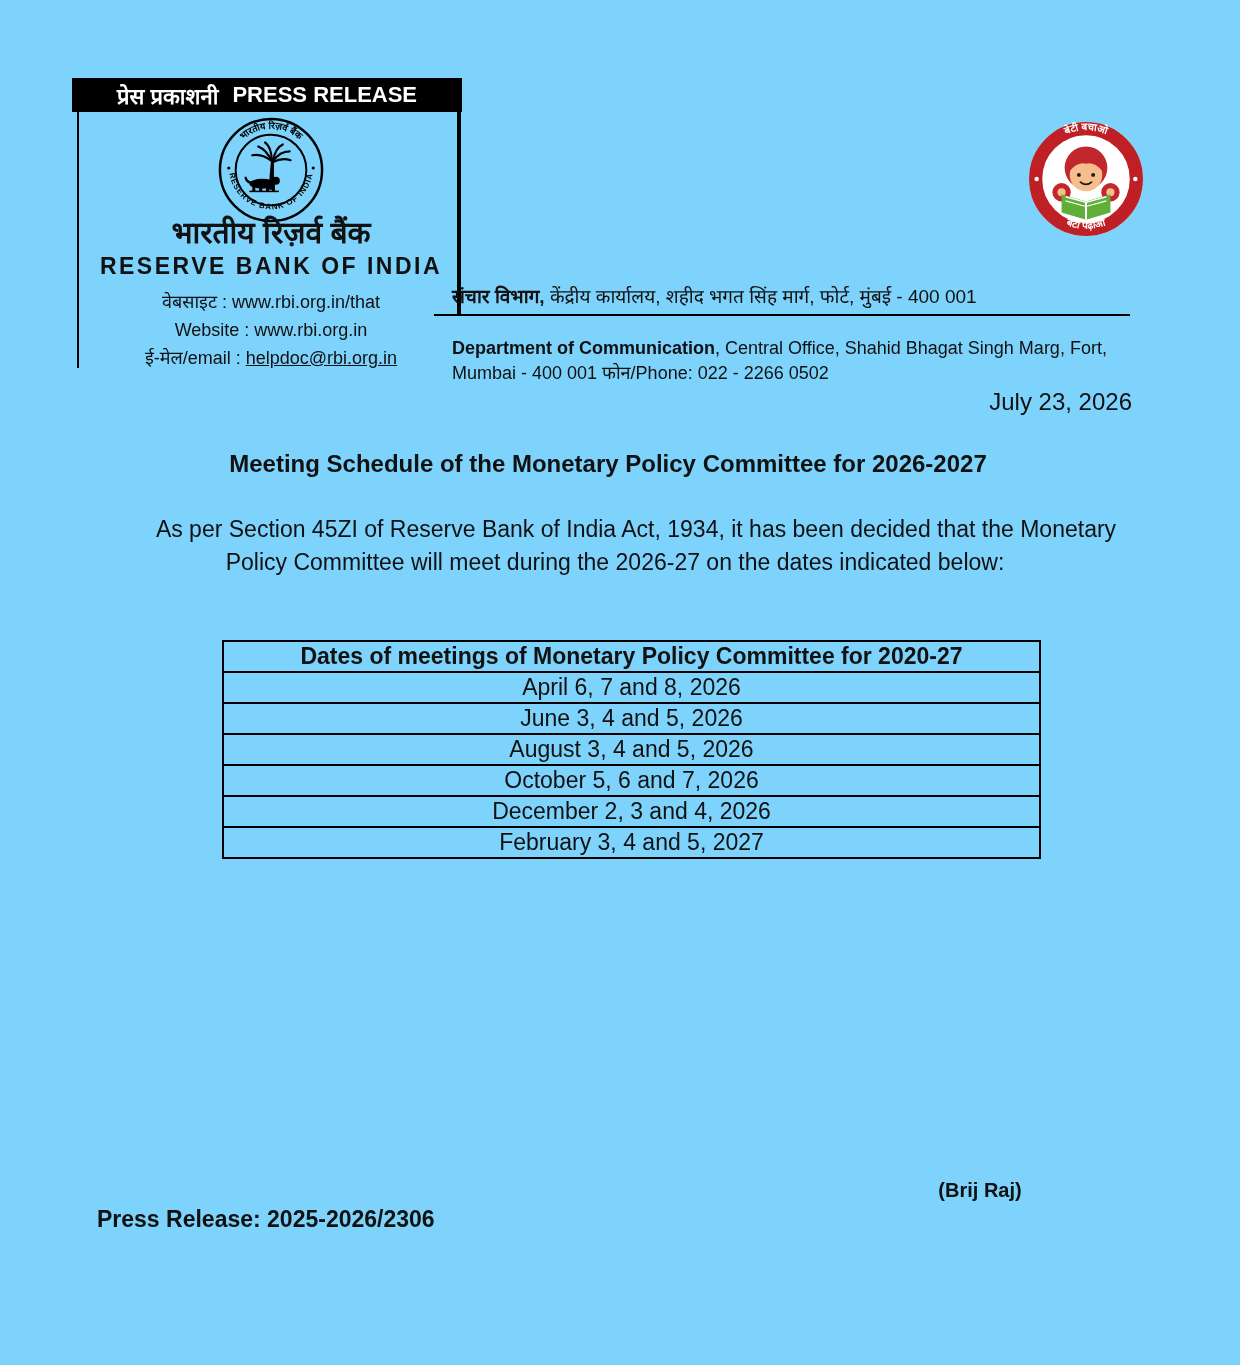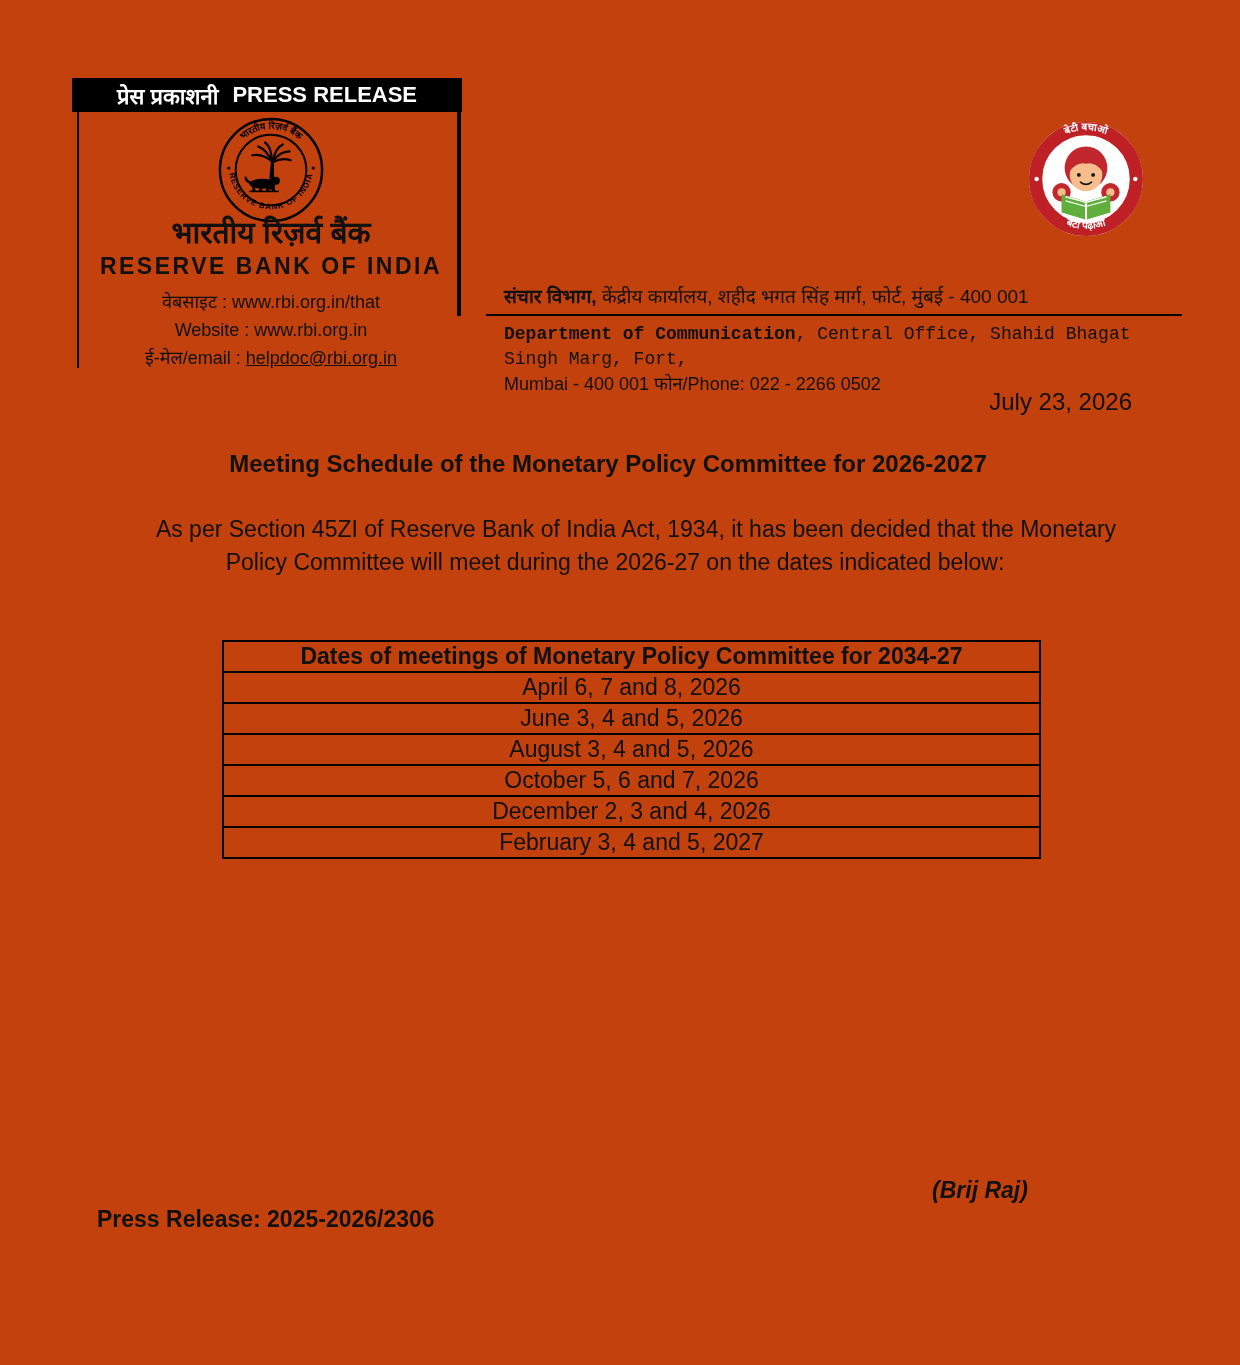--- a/index.html
+++ b/index.html
@@ -1,57 +1,57 @@
 <!DOCTYPE html>
 <html><head>
 <meta charset="utf-8">
 <style>
   html,body{margin:0;padding:0;background:#e8e8e8;}
   #page{
-    position:relative;width:1240px;height:1365px;background:#c2410c;
+    position:relative;width:1240px;height:1365px;background:#7dd3fc;
     font-family:"Liberation Sans","DejaVu Sans",sans-serif;color:#111;
     margin:0 auto;overflow:hidden;
   }
   .abs{position:absolute;}
   
   .banner{
     left:72px;top:78px;width:390px;height:34px;background:#000;
     display:flex;align-items:center;justify-content:center;gap:14px;
     color:#fff;font-weight:bold;font-size:22px;white-space:nowrap;
   }
   .vline-left{left:77px;top:112px;width:2px;height:256px;background:#000;}
   .vline-right{left:457px;top:112px;width:4px;height:204px;background:#000;}
   .seal{left:217px;top:116px;width:108px;height:108px;}
   .bank-hindi{left:85px;top:216px;width:372px;text-align:center;
     font-size:30px;font-weight:bold;line-height:34px;}
   .bank-eng{left:85px;top:252px;width:372px;text-align:center;
     font-size:23px;font-weight:bold;letter-spacing:2.5px;line-height:28px;}
   .contact{left:85px;top:288px;width:372px;text-align:center;
     font-size:18px;line-height:28px;}
   .contact .email-link{text-decoration:underline;}
-  .dept{left:504px;top:284px;width:690px;font-size:18px;line-height:25px;}
+  .dept{left:452px;top:284px;width:690px;font-size:18px;line-height:25px;}
   .dept .hline{position:absolute;left:-18px;top:30px;width:696px;height:2px;background:#000;}
   .dept-hindi{font-size:19px;}
   .b{font-weight:bold;}
   .bbbp{left:1028px;top:121px;width:116px;height:116px;}
   
   .date-line{left:600px;top:388px;width:532px;text-align:right;font-size:24px;}
   .doc-title{left:85px;top:450px;width:1046px;text-align:center;
     font-size:24px;font-weight:bold;}
   .para{left:96px;top:513px;width:1038px;font-size:23px;line-height:33px;
     text-indent:42px;text-align:center;}
   
   .mpc-table{left:222px;top:640px;width:819px;border-collapse:collapse;}
   .mpc-table td{
     border:2px solid #000;height:29px;text-align:center;
     font-size:23px;padding:0 4px;
   }
   .mpc-table td.head{font-weight:bold;}
   
-  .sig-block{left:830px;top:1175px;width:300px;text-align:center;font-size:23px;line-height:30px;font-style:italic;}
+  .sig-block{left:830px;top:1175px;width:300px;text-align:center;font-size:20px;line-height:30px;}
   .sig-name{font-weight:bold;}
   .press-no{left:97px;top:1206px;font-size:23px;font-weight:bold;}
 </style>
 </head>
 <body>
 
 <div id="page">
 
   <div class="abs banner">
     <span>प्रेस प्रकाशनी</span>
@@ -106,21 +106,21 @@
 
   <div class="abs contact">
     <div>वेबसाइट : www.rbi.org.in/that</div>
     <div>Website : www.rbi.org.in</div>
     <div><span>ई-मेल/email : </span><span class="email-link">helpdoc@rbi.org.in</span></div>
   </div>
 
   <div class="abs dept">
     <div class="dept-hindi"><span class="b">संचार विभाग,</span><span> केंद्रीय कार्यालय, शहीद भगत सिंह मार्ग, फोर्ट, मुंबई - 400 001</span></div>
     <div class="hline"></div>
-    <div style="margin-top:13px;font-family:Liberation Mono, monospace;"><span class="b">Department of Communication</span><span>, Central Office, Shahid Bhagat Singh Marg, Fort,</span></div>
+    <div style="margin-top:27px;"><span class="b">Department of Communication</span><span>, Central Office, Shahid Bhagat Singh Marg, Fort,</span></div>
     <div>Mumbai - 400 001 फोन/Phone: 022 - 2266 0502</div>
   </div>
 
   <svg class="abs bbbp" viewBox="0 0 114 114">
     <circle cx="57" cy="57" r="56" fill="#fff"></circle>
     <circle cx="57" cy="57" r="49.5" fill="#fff" stroke="#bf2026" stroke-width="13"></circle>
     <defs>
       <path id="bbTop" d="M 9,57 A 48,48 0 0 1 105,57"></path>
       <path id="bbBottom" d="M 4,53 A 53,53 0 0 0 110,53"></path>
     </defs>
@@ -156,21 +156,21 @@
 
   <div class="abs date-line">July 23, 2026</div>
 
   <div class="abs doc-title">Meeting Schedule of the Monetary Policy Committee for 2026-2027</div>
 
   <div class="abs para">As per Section 45ZI of Reserve Bank of India Act, 1934, it has been decided that the Monetary Policy Committee will meet during the 2026-27 on the dates indicated below:</div>
 
   <table class="abs mpc-table">
     <tbody>
       <tr>
-        <td class="head">Dates of meetings of Monetary Policy Committee for 2034-27</td>
+        <td class="head">Dates of meetings of Monetary Policy Committee for 2020-27</td>
       </tr>
       <tr>
         <td>April 6, 7 and 8, 2026</td>
       </tr>
       <tr>
         <td>June 3, 4 and 5, 2026</td>
       </tr>
       <tr>
         <td>August 3, 4 and 5, 2026</td>
       </tr>

